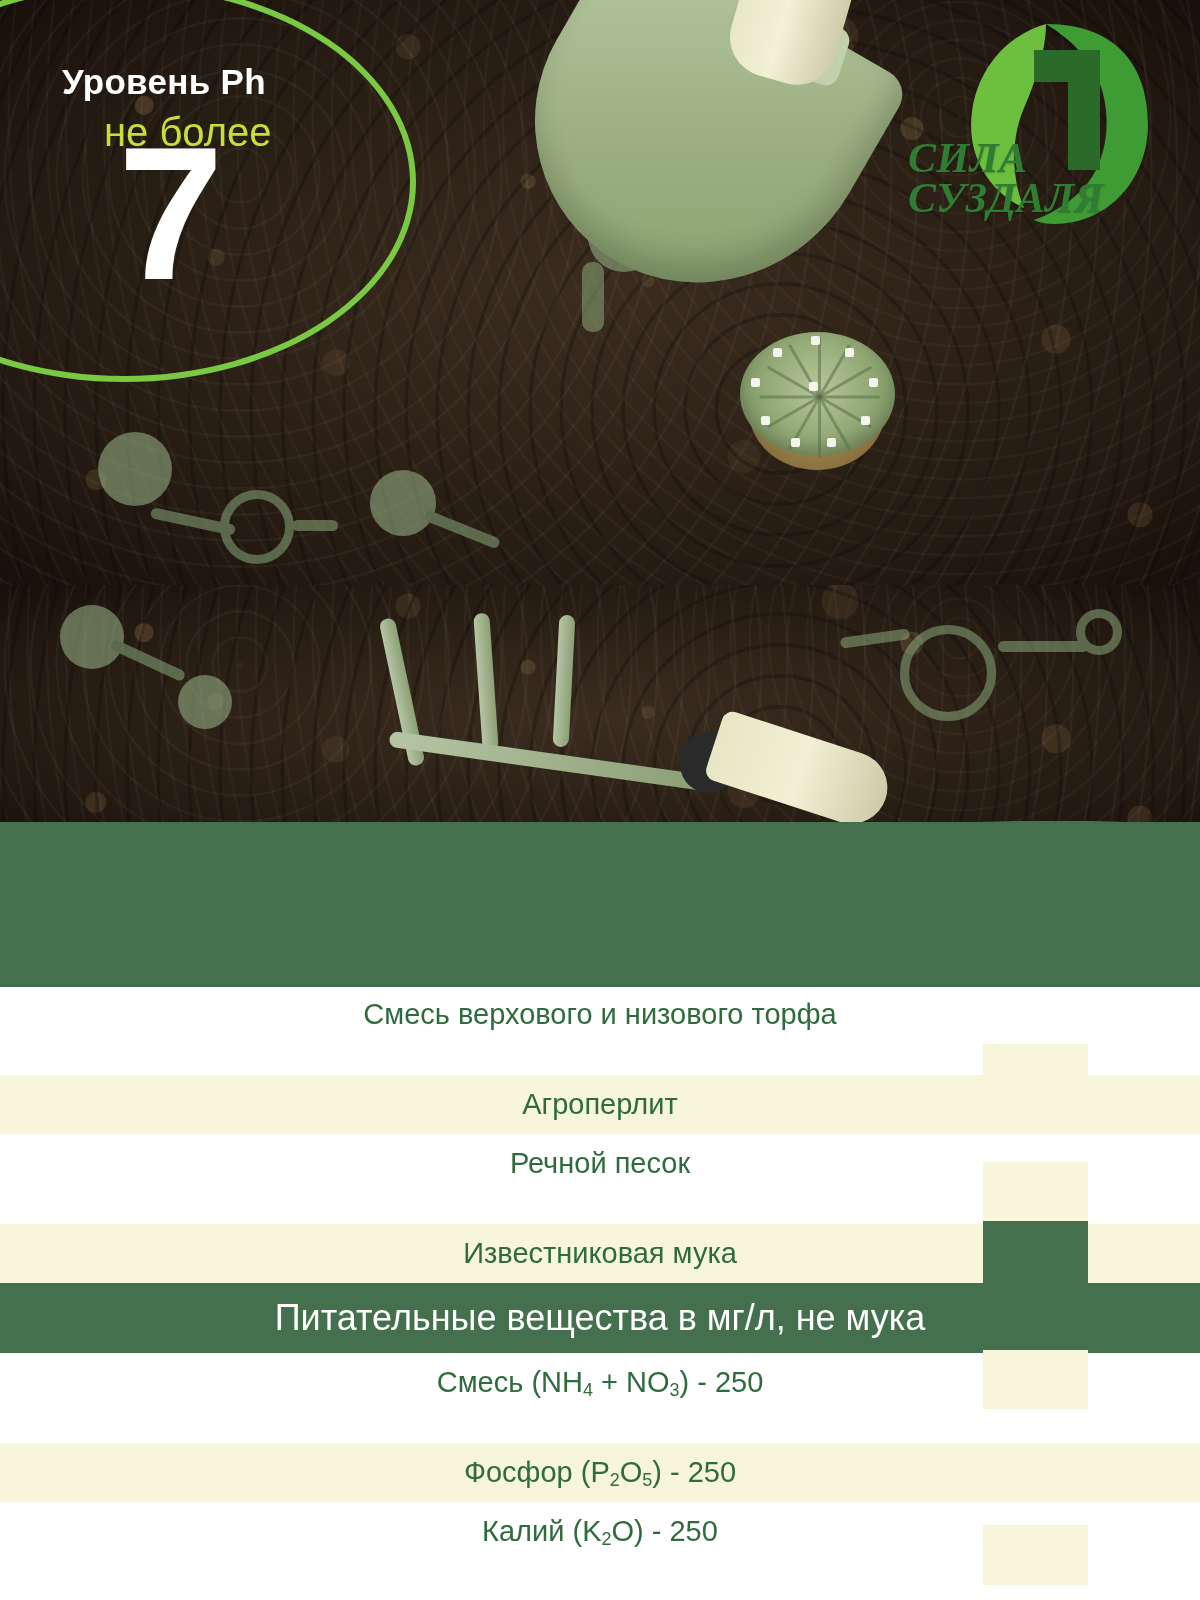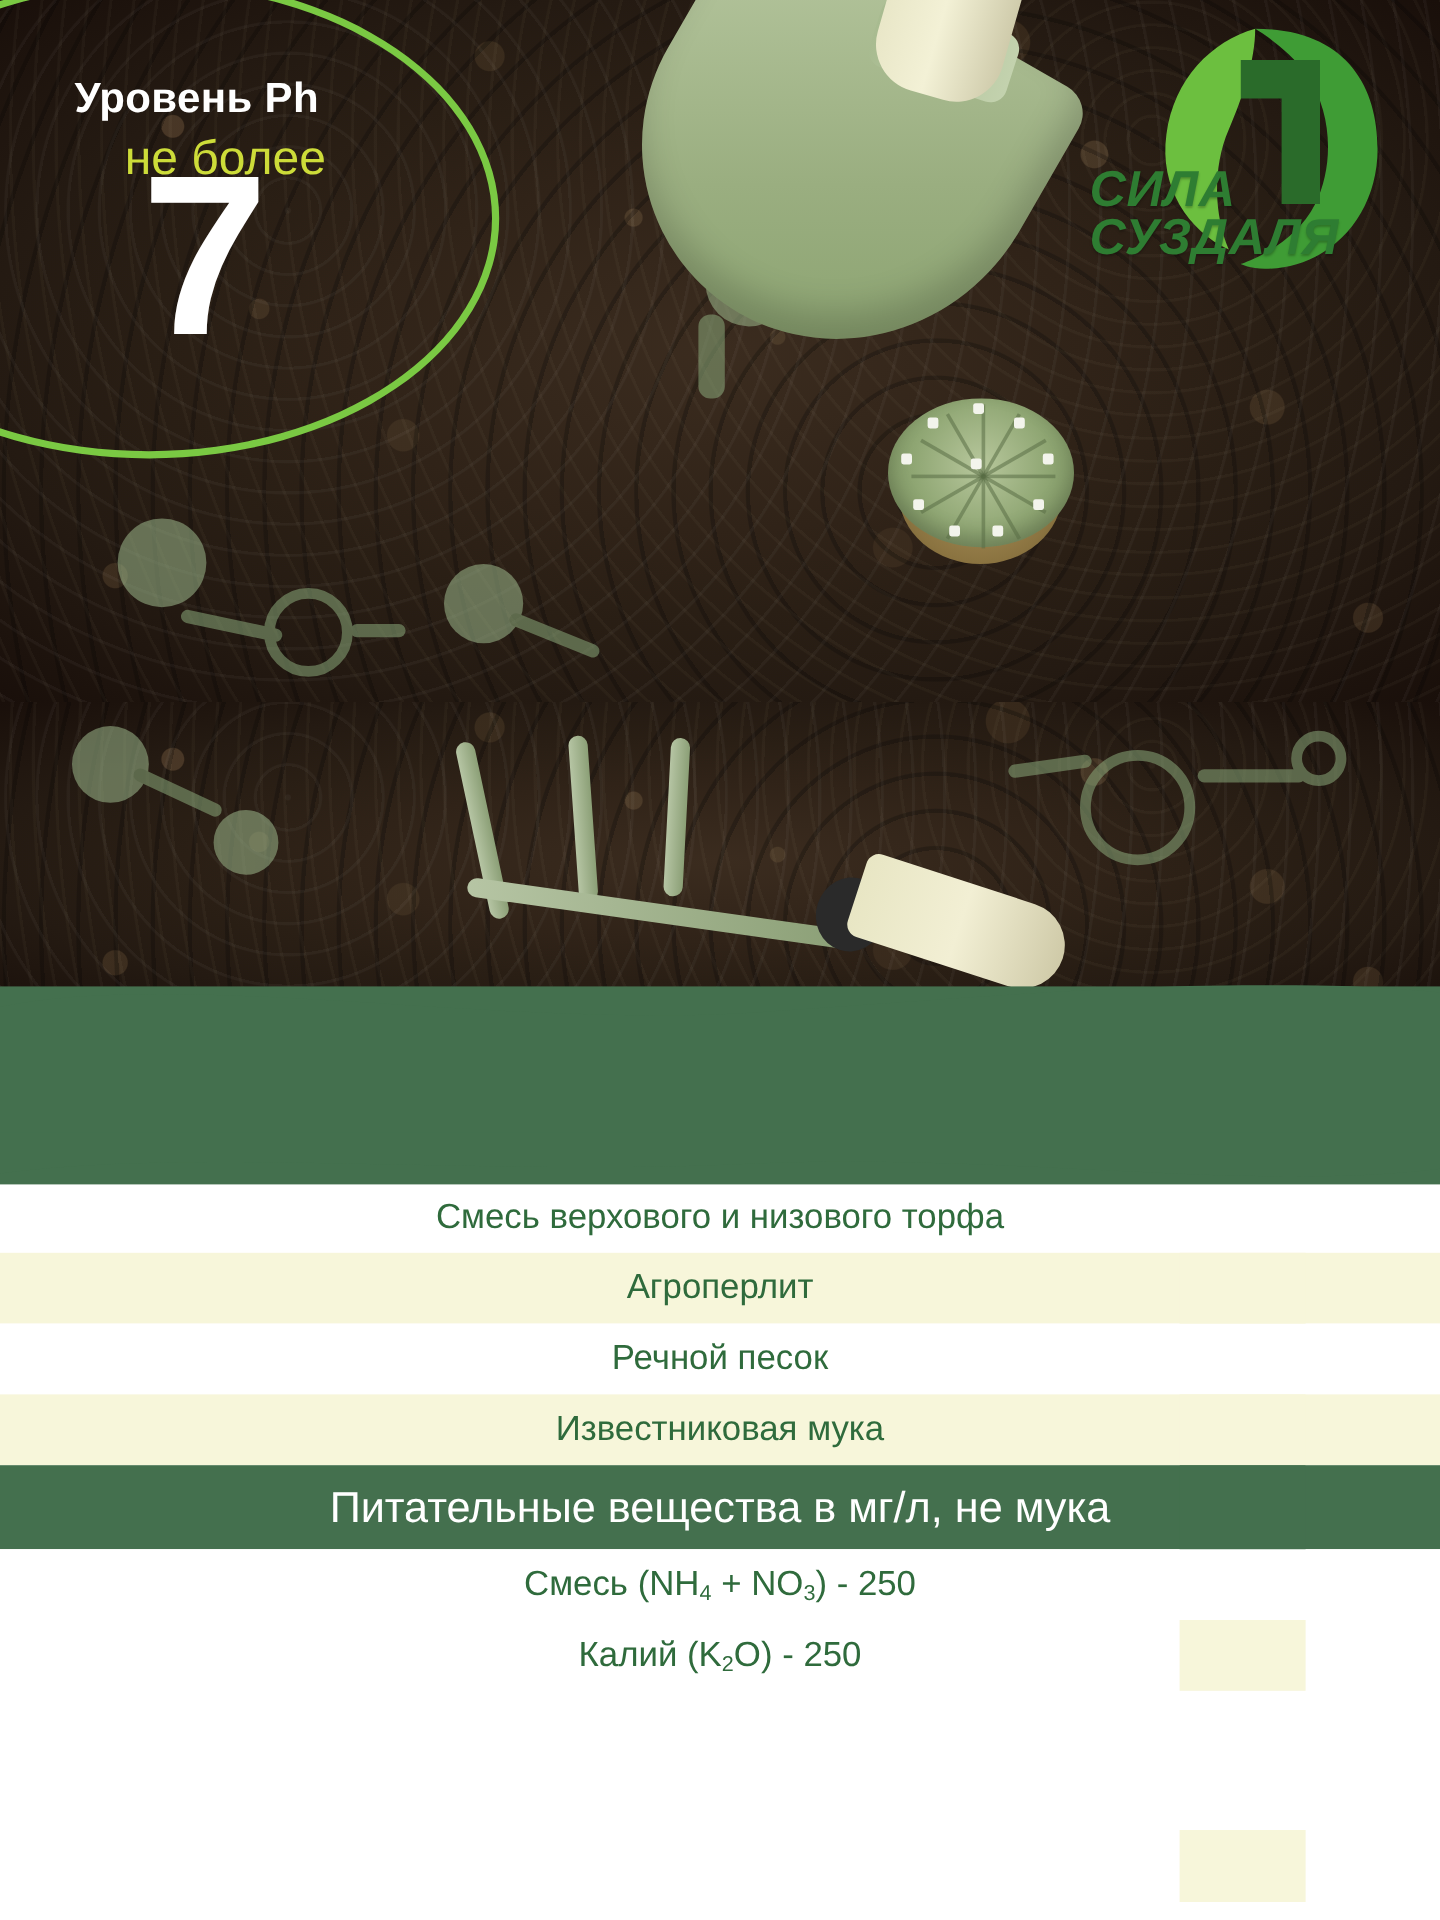--- a/index.html
+++ b/index.html
@@ -95,20 +95,21 @@
     letter-spacing: -4px;
   }
 
   
   .logo {
     position: absolute;
     right: 42px;
     top: 20px;
     width: 250px;
     height: 210px;
+    font-family: Liberation Serif, serif;
   }
   .logo-leaf {
     position: absolute;
     right: 8px;
     top: 0;
     width: 200px;
     height: 208px;
   }
   .logo-text {
     position: absolute;
@@ -307,20 +308,21 @@
     color: #2f6b3c;
     font-size: 29px;
     background: #ffffff;
   }
   .row-band {
     height: 59px;
     line-height: 59px;
     color: #2f6b3c;
     font-size: 29px;
     background: #f7f6da;
+    margin-top: 31px;
   }
   .row-header {
     height: 70px;
     line-height: 70px;
     color: #ffffff;
     font-size: 36px;
     background: #44704e;
   }
   .row sub {
     font-size: .62em;
@@ -459,20 +461,24 @@
 
   <div class="row row-header">
     <span>Питательные вещества в мг/л, не мука</span>
   </div>
 
   <div class="row row-plain">
     <span>Смесь</span>
     <span>(NH</span><sub>4</sub><span> + NO</span><sub>3</sub><span>) - 250</span>
   </div>
 
+  <div class="row row-band">
+    <span>Фосфор</span>
+    <span>(P</span><sub>2</sub><span>O</span><sub>5</sub><span>) - 250</span>
+  </div>
 
   <div class="row row-plain">
     <span>Калий</span>
     <span>(K</span><sub>2</sub><span>O</span><span>) - 250</span>
   </div>
 
   <div class="side side-band" style="top:59px;  height:59px;"></div>
   <div class="side side-band" style="top:177px; height:59px;"></div>
   <div class="side side-green" style="top:236px; height:70px;"></div>
   <div class="side side-band" style="top:365px; height:59px;"></div>

